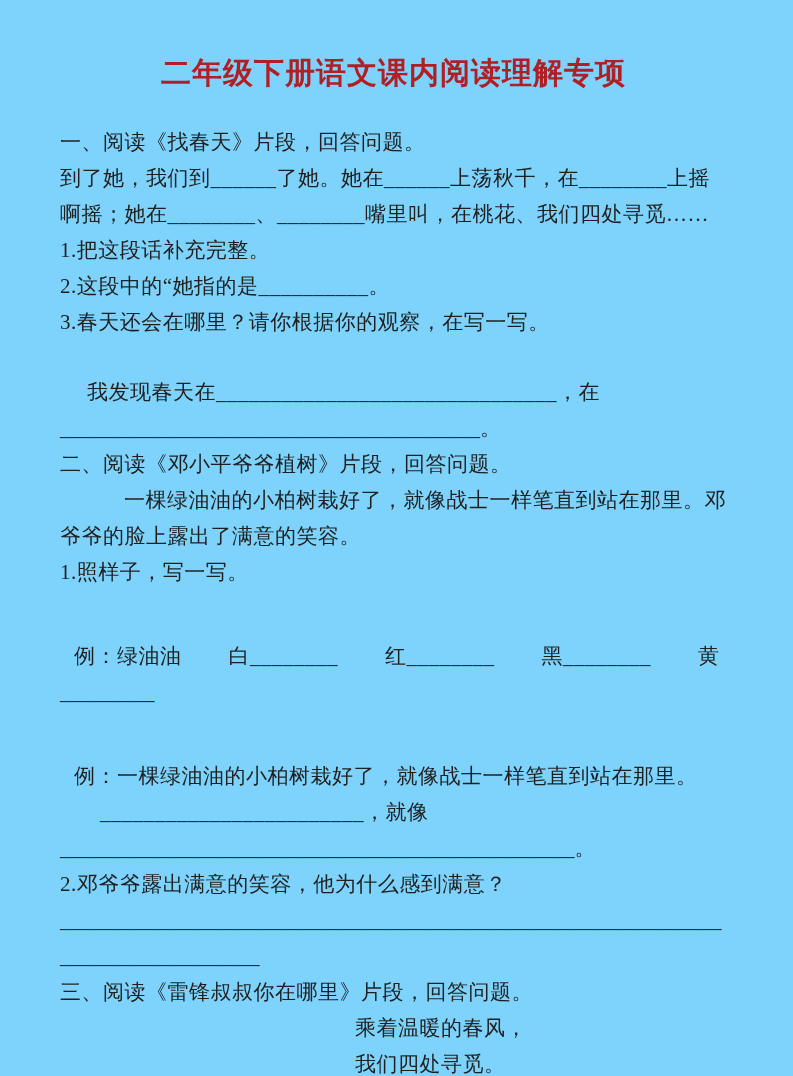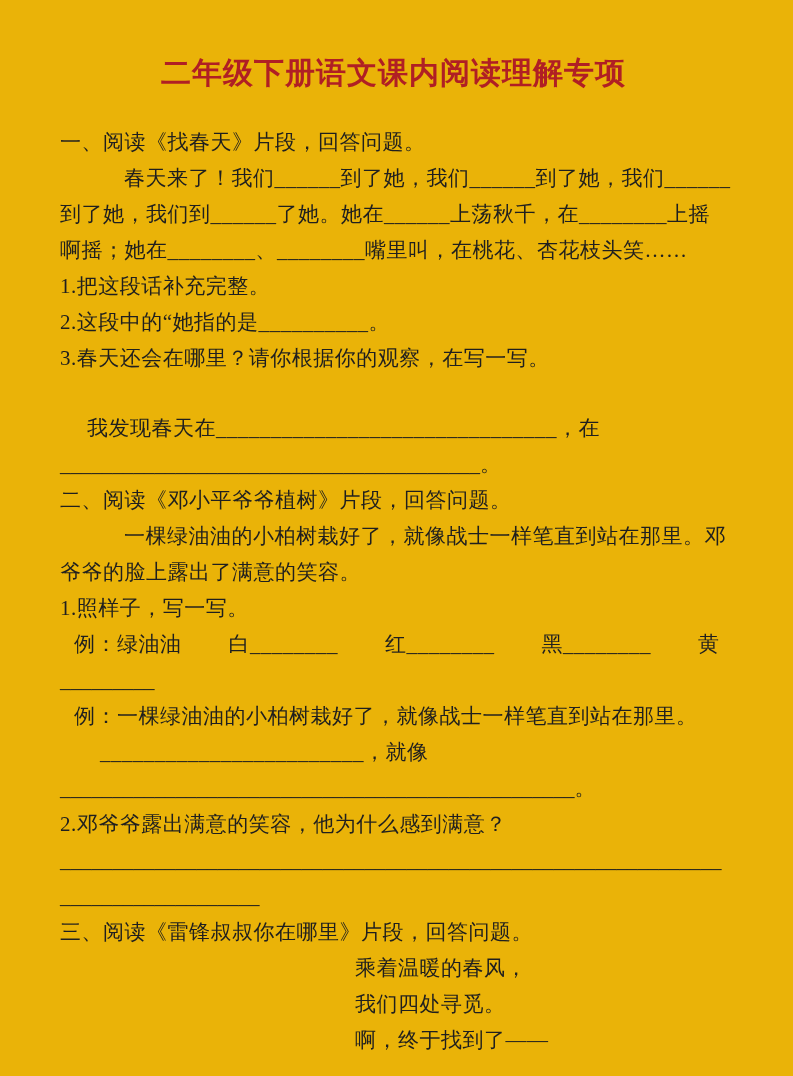--- a/index.html
+++ b/index.html
@@ -1,21 +1,21 @@
 <!DOCTYPE html>
 <html><head>
 <meta charset="utf-8">
 <style>
   html, body { margin: 0; padding: 0; background: #ffffff; }
   .page {
     position: relative;
     width: 793px;
     height: 1076px;
     box-sizing: border-box;
-    background: #eab308;
+    background: #7dd3fc;
     font-family: "Liberation Serif", "DejaVu Serif", serif;
     color: #1f1f1f;
     font-size: 21px;
     padding: 52px 66px 0 60px;
     overflow: hidden;
   }
   .doc-title {
     font-family: "Liberation Sans", "DejaVu Sans", sans-serif;
     font-size: 30px;
     font-weight: bold;
@@ -28,39 +28,38 @@
   }
   .line {
     line-height: 36px;
     height: 36px;
     white-space: nowrap;
     letter-spacing: 0.5px;
   }
   .heading { font-weight: normal; }
   .indent-para { padding-left: 64px; }   
   .indent-1    { padding-left: 27px; margin-top: 34px; }   
-  .indent-ex   { padding-left: 14px; }   
+  .indent-ex   { padding-left: 14px; margin-top: 48px; }   
   .indent-jx   { padding-left: 40px; }   
   .poem-line   { padding-left: 295px; }  
   .ex-row { display: flex; gap: 47px; }
   .ex-row span { white-space: nowrap; }
   .blank { letter-spacing: 0; }
 </style>
 </head>
 <body>
 
 <div class="page">
 
   <h1 class="doc-title">二年级下册语文课内阅读理解专项</h1>
 
   <div class="line heading">一、阅读《找春天》片段，回答问题。</div>
 
-  <div class="line indent-para">春天来了！我们______到了她，我们______到了她，我们______</div>
   <div class="line">到了她，我们到______了她。她在______上荡秋千，在________上摇</div>
-  <div class="line">啊摇；她在________、________嘴里叫，在桃花、杏花枝头笑……</div>
+  <div class="line">啊摇；她在________、________嘴里叫，在桃花、我们四处寻觅……</div>
 
   <div class="line">1.把这段话补充完整。</div>
   <div class="line">2.这段中的“她指的是__________。</div>
   <div class="line">3.春天还会在哪里？请你根据你的观察，在写一写。</div>
   <div class="line indent-1">我发现春天在_______________________________，在</div>
   <div class="line blank">________________________________________。</div>
 
   <div class="line heading">二、阅读《邓小平爷爷植树》片段，回答问题。</div>
 
   <div class="line indent-para">一棵绿油油的小柏树栽好了，就像战士一样笔直到站在那里。邓</div>

